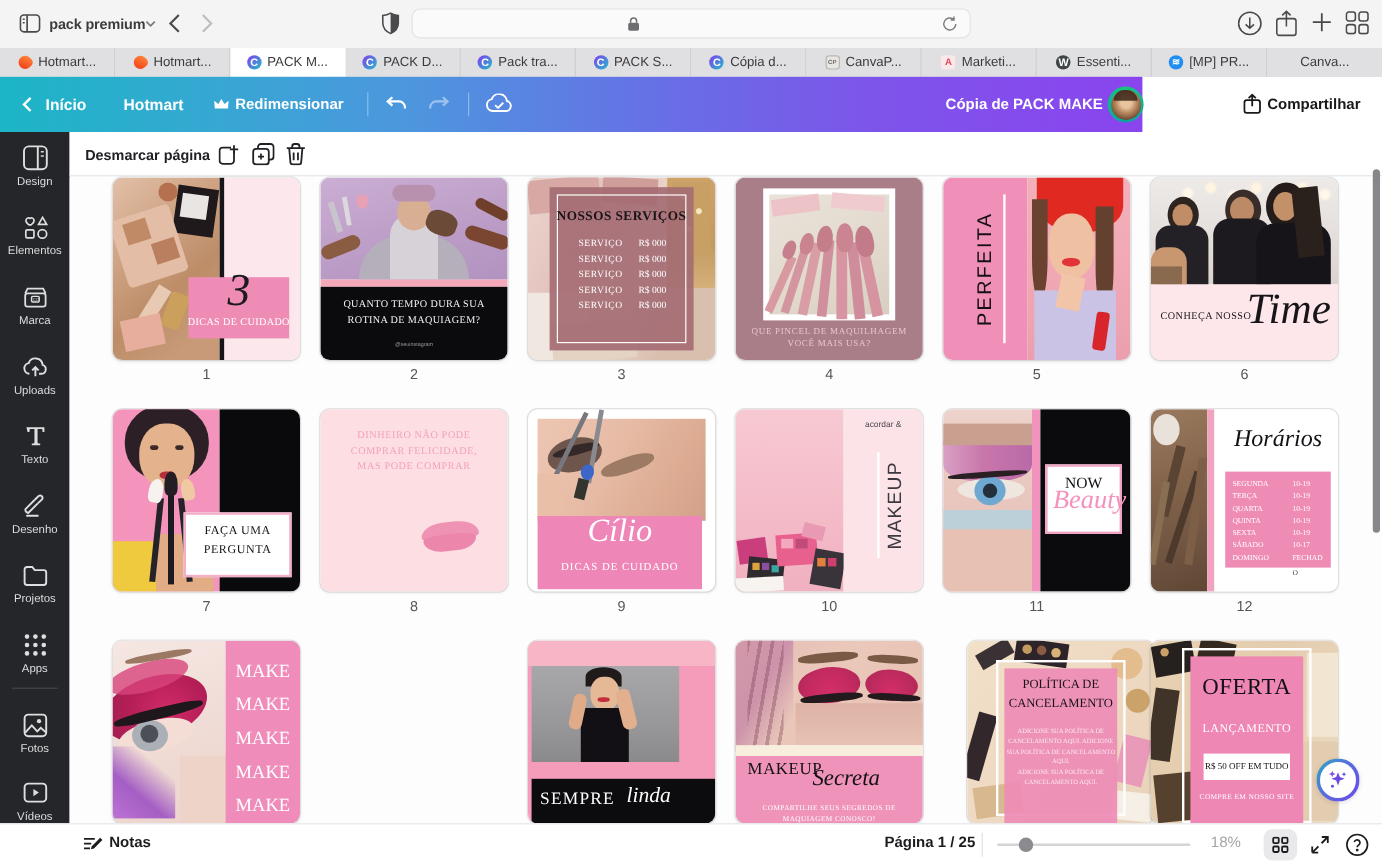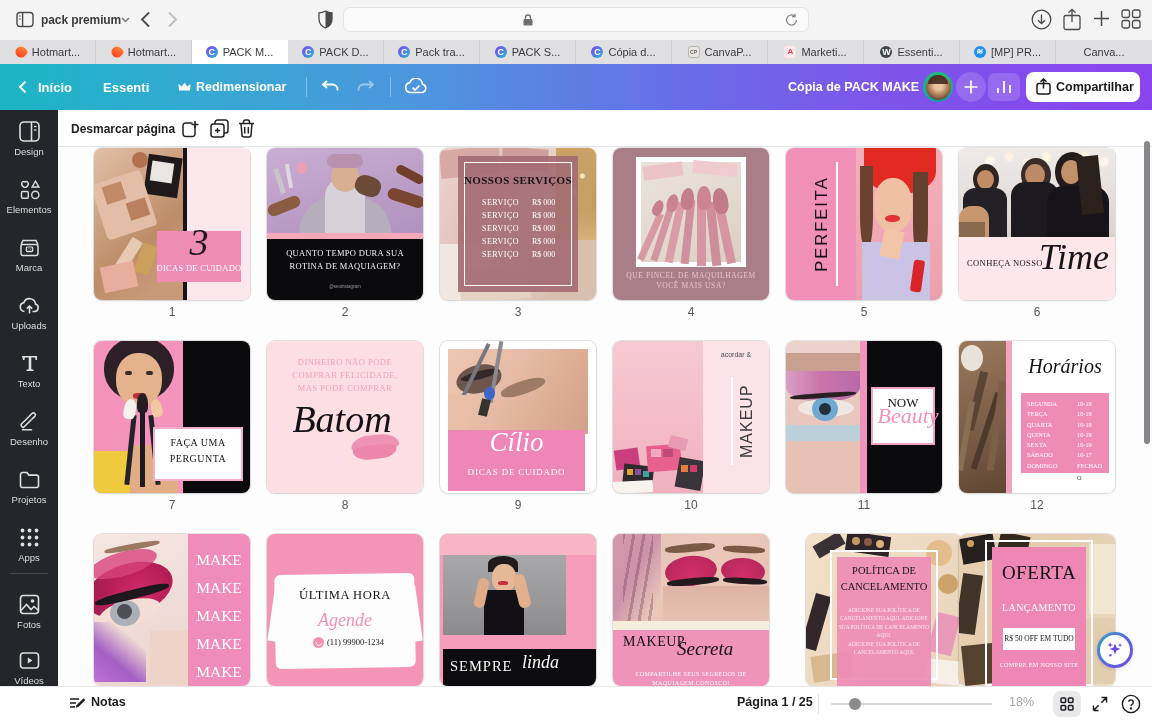--- a/index.html
+++ b/index.html
@@ -16,21 +16,21 @@
   #urlbar .host { position:absolute; left:0; right:0; top:4px; text-align:center; font-size:12.5px; color:#3e3e40; }
 
   
   #tabs { position:absolute; left:0; top:40px; width:1152px; height:24px; background:#e0dfe1; display:flex; }
   .tab { width:96px; height:24px; display:flex; align-items:center; justify-content:center; gap:5px;
          font-size:11px; color:#3b3b3d; border-right:1px solid #cfced0; background:#e0dfe1; overflow:hidden; white-space:nowrap;}
   .tab.active { background:#fff; border-right:1px solid #fff; }
   .fav { width:12px; height:12px; border-radius:3px; flex:0 0 auto; }
 
   
-  #cheader { position:absolute; left:0; top:64px; width:1152px; height:46px;
+  #cheader { position:absolute; left:0; top:64px; width:952px; height:46px;
              background:linear-gradient(90deg,#1cb5c6 0%,#35a8d2 18%,#4d96de 36%,#676fe6 58%,#7d55ea 76%,#8a44ee 100%);
              color:#fff; }
   #cheader .item { position:absolute; top:0; height:46px; display:flex; align-items:center; font-size:13px; font-weight:700; color:#fff; }
   #cheader .item.wbtn { background:#fff; border-radius:8px; color:#19191c; font-weight:700; font-size:12.5px; }
 
   
   #sidebar { position:absolute; left:0; top:110px; width:58px; height:610px; background:#252629; }
   .sbitem { position:absolute; left:0; width:58px; text-align:center; color:#dcdee0; }
   .sbitem svg { display:block; margin:0 auto; }
   .sbitem .lbl { display:block; font-size:9.5px; margin-top:3px; letter-spacing:0; }
@@ -124,21 +124,21 @@
   <div class="tab"><span class="fav" style="border-radius:50%;background:#3f4648;color:#fff;font-size:9px;font-weight:700;text-align:center;line-height:12px">W</span>Essenti...</div>
   <div class="tab"><span class="fav" style="border-radius:50%;background:#1e8ff0;color:#fff;font-size:8px;font-weight:700;text-align:center;line-height:12px">≋</span>[MP] PR...</div>
   <div class="tab" style="border-right:none">Canva...</div>
 </div>
 
 <div id="cheader">
   <svg class="abs" style="left:18px;top:16px" width="9" height="14" viewBox="0 0 9 14" fill="none" stroke="#fff" stroke-width="2">
       <path d="M7.5 1.5L2 7l5.5 5.5"></path>
     </svg>
   <div class="item" style="left:38px">Início</div>
-  <div class="item" style="left:103px">Essenti</div>
+  <div class="item" style="left:103px">Hotmart</div>
   <svg class="abs" style="left:178px;top:18px" width="13" height="10" viewBox="0 0 13 10" fill="#fff">
       <path d="M1 8.5L.5 2l3.4 2.6L6.5.5l2.6 4.1L12.5 2l-.5 6.5z"></path>
     </svg>
   <div class="item" style="left:196px;font-size:12.5px">Redimensionar</div>
   <div class="abs" style="left:306px;top:13px;width:1px;height:20px;background:rgba(255,255,255,.35)"></div>
   <svg class="abs" style="left:320px;top:15px" width="20" height="16" viewBox="0 0 20 16" fill="none" stroke="#fff" stroke-width="1.8">
       <path d="M7 2L3 5.5 7 9M3.5 5.5h9a5 5 0 015 5v1"></path>
     </svg>
   <svg class="abs" style="left:356px;top:15px" width="20" height="16" viewBox="0 0 20 16" fill="none" stroke="rgba(255,255,255,.45)" stroke-width="1.8">
       <path d="M13 2l4 3.5L13 9M16.5 5.5h-9a5 5 0 00-5 5v1"></path>
@@ -418,21 +418,20 @@
   <div class="abs serif" style="left:59px;top:96px;width:90px;text-align:center;font-size:10px;color:#141218;letter-spacing:.5px">FAÇA UMA</div>
   <div class="abs serif" style="left:59px;top:112px;width:90px;text-align:center;font-size:10px;color:#141218;letter-spacing:.5px">PERGUNTA</div>
 </div>
 <div class="num" style="left:36px;top:350px">7</div>
 
 <div class="card" style="left:209px;top:193px">
   <div class="abs" style="left:0;top:0;width:156px;height:152px;background:#fcdee3"></div>
   <div class="abs serif" style="left:0;top:16px;width:156px;text-align:center;font-size:8.5px;color:#f4a2bd;letter-spacing:.5px">DINHEIRO NÃO PODE</div>
   <div class="abs serif" style="left:0;top:29px;width:156px;text-align:center;font-size:8.5px;color:#f4a2bd;letter-spacing:.5px">COMPRAR FELICIDADE,</div>
   <div class="abs serif" style="left:0;top:42px;width:156px;text-align:center;font-size:8.5px;color:#f4a2bd;letter-spacing:.5px">MAS PODE COMPRAR</div>
-  <div class="abs script" style="left:0;top:56px;width:150px;text-align:center;font-size:38px;color:#131116;font-weight:400">Batom</div>
   <div class="abs" style="left:84px;top:94px;width:48px;height:16px;border-radius:50% 50% 50% 50%/90% 90% 40% 40%;background:#ef93b4;transform:rotate(-6deg)"></div>
   <div class="abs" style="left:86px;top:104px;width:44px;height:14px;border-radius:50%/40% 40% 95% 95%;background:#ec86ab;transform:rotate(-6deg)"></div>
 </div>
 <div class="num" style="left:209px;top:350px">8</div>
 
 <div class="card" style="left:382px;top:193px">
   <div class="abs" style="left:8px;top:8px;width:140px;height:85px;background:linear-gradient(120deg,#edc6b2 0%,#e7bca6 40%,#dcab92 75%,#d2a089 100%)"></div>
   <div class="abs" style="left:16px;top:24px;width:46px;height:28px;border-radius:50%;background:#6e564c;transform:rotate(-14deg)"></div>
   <div class="abs" style="left:20px;top:30px;width:40px;height:8px;border-radius:50%;background:#342828;transform:rotate(-14deg)"></div>
   <div class="abs" style="left:60px;top:40px;width:46px;height:13px;border-radius:45%;background:#9c7a64;transform:rotate(-18deg)"></div>
@@ -512,31 +511,20 @@
   <div class="abs" style="left:4px;top:66px;width:64px;height:26px;border-radius:50%;background:#f3ddd4;transform:rotate(-14deg)"></div>
   <div class="abs" style="left:16px;top:66px;width:30px;height:26px;border-radius:50%;background:#aab0b6"></div>
   <div class="abs" style="left:23px;top:70px;width:15px;height:15px;border-radius:50%;background:#4c5056"></div>
   <div class="abs" style="left:0px;top:56px;width:76px;height:9px;border-radius:40%;background:#1e181c;transform:rotate(-14deg)"></div>
   <div class="abs" style="left:-8px;top:88px;width:60px;height:60px;background:linear-gradient(40deg,#c275d8 0%,#a45ec4 40%,rgba(180,100,200,0) 75%)"></div>
   <div class="abs" style="left:56px;top:96px;width:40px;height:56px;background:#edd3c8"></div>
   <div class="abs" style="left:94px;top:0;width:62px;height:152px;background:#ef8cba"></div>
   <div class="abs serif" style="left:94px;top:12px;width:62px;text-align:center;font-size:15.5px;color:#fff;line-height:28px">MAKE<br>MAKE<br>MAKE<br>MAKE<br>MAKE</div>
 </div>
 
-<div class="card" style="left:209px;top:386px">
-  <div class="abs" style="left:0;top:0;width:156px;height:152px;background:#f495b8"></div>
-  <div class="abs" style="left:8px;top:40px;width:140px;height:94px;background:#fdfdfd;border-radius:6px;transform:rotate(-1deg)"></div>
-  <div class="abs" style="left:4px;top:56px;width:18px;height:52px;background:#fdfdfd;transform:rotate(8deg)"></div>
-  <div class="abs" style="left:134px;top:52px;width:18px;height:56px;background:#fdfdfd;transform:rotate(-8deg)"></div>
-  <div class="abs serif" style="left:8px;top:54px;width:140px;text-align:center;font-size:12.5px;color:#141117;letter-spacing:.6px">ÚLTIMA HORA</div>
-  <div class="abs script" style="left:8px;top:76px;width:140px;text-align:center;font-size:18px;color:#f291b4">Agende</div>
-  <div class="abs" style="left:46px;top:103px;width:11px;height:11px;border-radius:50%;background:#f291b4"></div>
-  <div class="abs" style="left:49px;top:105.5px;width:5px;height:6px;border:1px solid #fff;border-radius:2px;border-top:none;border-right:none;transform:rotate(-40deg)"></div>
-  <div class="abs serif" style="left:60px;top:103px;font-size:8.5px;color:#141117">(11) 99900-1234</div>
-</div>
 
 <div class="card" style="left:382px;top:386px">
   <div class="abs" style="left:0;top:0;width:156px;height:152px;background:#f49cba"></div>
   <div class="abs" style="left:0;top:0;width:156px;height:21px;background:#f8b5c6"></div>
   <div class="abs" style="left:3px;top:21px;width:123px;height:80px;background:linear-gradient(180deg,#a8a8aa 0%,#98989a 60%,#8a8a8c 100%)"></div>
   <div class="abs" style="left:48px;top:22px;width:30px;height:16px;border-radius:50% 50% 0 0;background:#201a1a"></div>
   <div class="abs" style="left:52px;top:30px;width:24px;height:28px;border-radius:45%;background:#e5b896"></div>
   <div class="abs" style="left:58px;top:47px;width:10px;height:4px;border-radius:40%;background:#c22f3a"></div>
   <div class="abs" style="left:44px;top:56px;width:40px;height:45px;background:#121014"></div>
   <div class="abs" style="left:76px;top:40px;width:12px;height:34px;background:#e2b08e;transform:rotate(-14deg);border-radius:5px"></div>

